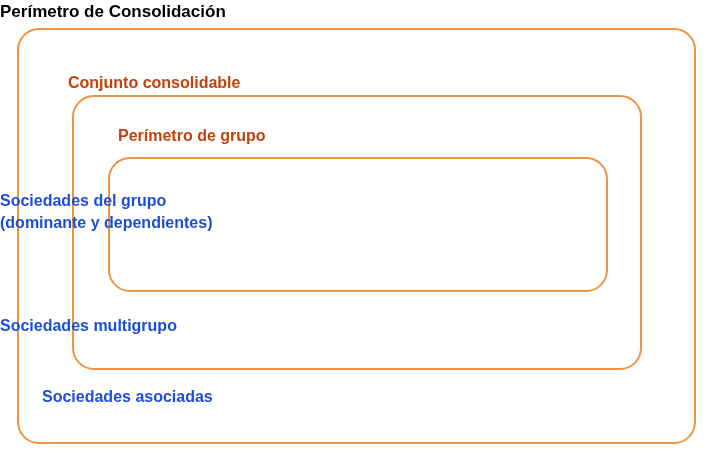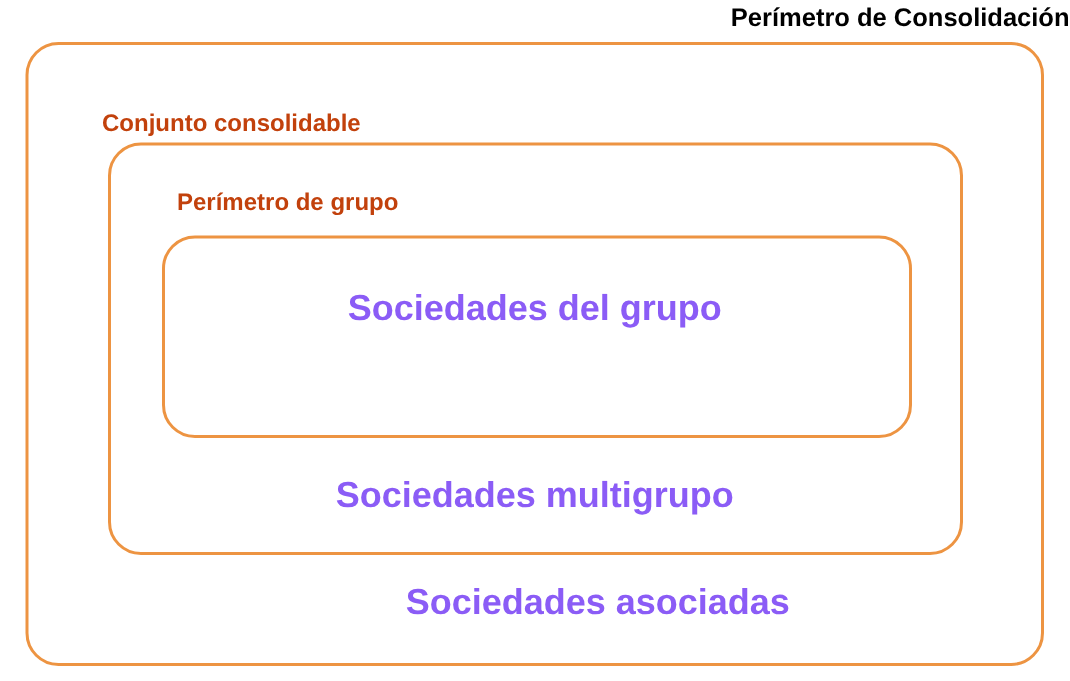--- a/index.html
+++ b/index.html
@@ -17,21 +17,21 @@
     position: relative;
     width: 713px;
     height: 454px;
   }
 
   .title-outer {
     position: absolute;
     top: 2px;
     left: 0;
     width: 713px;
-    text-align: right;
+    text-align: left;
     font-size: 17px;
     font-weight: bold;
     color: #000000;
     white-space: nowrap;
   }
 
   .box {
     position: absolute;
     border: 2px solid #ED9442;
     border-radius: 22px;
@@ -80,24 +80,24 @@
 
   .label-perimetro-grupo {
     left: 112px;
     top: 127px;
   }
 
   .center-text {
     position: absolute;
     left: 0;
     width: 100%;
-    text-align: center;
-    font-size: 24px;
+    text-align: left;
+    font-size: 16px;
     font-weight: bold;
-    color: #8b5cf6;
+    color: #1d4ed8;
     line-height: 1.35;
     white-space: nowrap;
   }
 
   .text-grupo {
     top: 190px;
   }
 
   .text-multigrupo {
     top: 315px;
@@ -120,19 +120,20 @@
   <div class="box box-level-2"></div>
 
   <div class="box box-level-3"></div>
 
   <div class="label-floating label-conjunto">Conjunto consolidable</div>
 
   <div class="label-floating label-perimetro-grupo">Perímetro de grupo</div>
 
   <div class="center-text text-grupo">
     <div>Sociedades del grupo</div>
+    <div>(dominante y dependientes)</div>
   </div>
 
   <div class="center-text text-multigrupo">Sociedades multigrupo</div>
 
   <div class="center-text text-asociadas">Sociedades asociadas</div>
 
 </div>
 
 </body></html>

